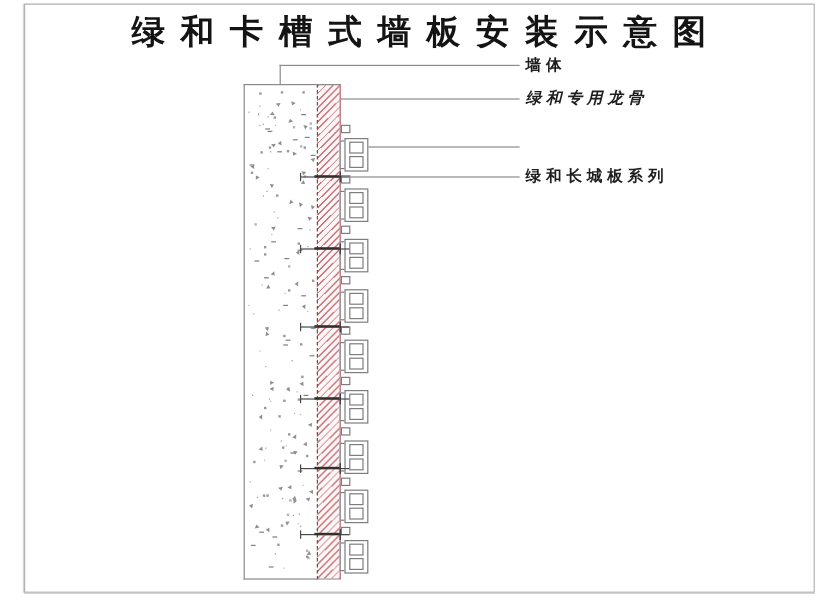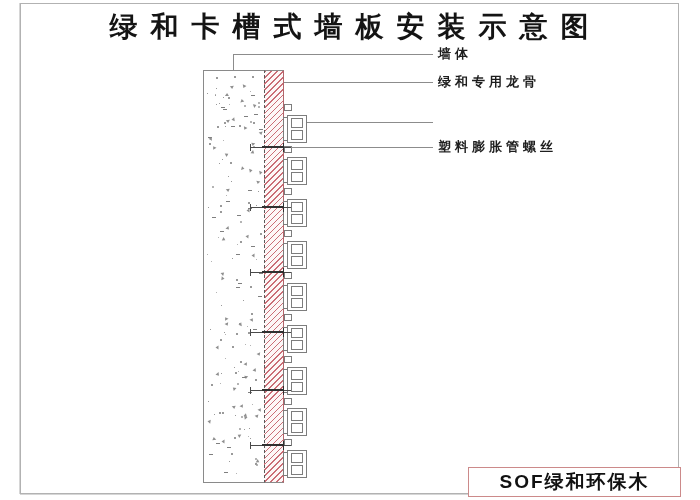--- a/index.html
+++ b/index.html
@@ -351,20 +351,17 @@
       <div class="abs screw-tick" style="left: 250px; top: 442px; height: 7px;"></div>
       <div class="abs screw-cross" style="left: 283px; top: 441px; height: 9px;"></div>
     </div>
 
   <div class="abs leader-v" style="left:233px;top:54px;height:17px;"></div>
   <div class="abs leader-h" style="left:233px;top:54px;width:200px;"></div>
   <div class="abs leader-h" style="left:284px;top:82px;width:149px;"></div>
   <div class="abs leader-h" style="left:307px;top:122px;width:126px;"></div>
 
   <div class="abs note" style="top:46px;">墙体</div>
-  <div class="abs note" style="top:74px;">绿和专用龙骨</div>
-  <div class="abs note" style="top:139px;">塑料膨胀管螺丝</div>
-
-  <div id="stamp" class="abs">
-    <span>SOF绿和环保木</span>
-  </div>
+  <div class="abs note" style="top:74px;font-style:italic;">绿和专用龙骨</div>
+  <div class="abs note" style="top:139px;">绿和长城板系列</div>
+
 
 </div>
 
 </body></html>

